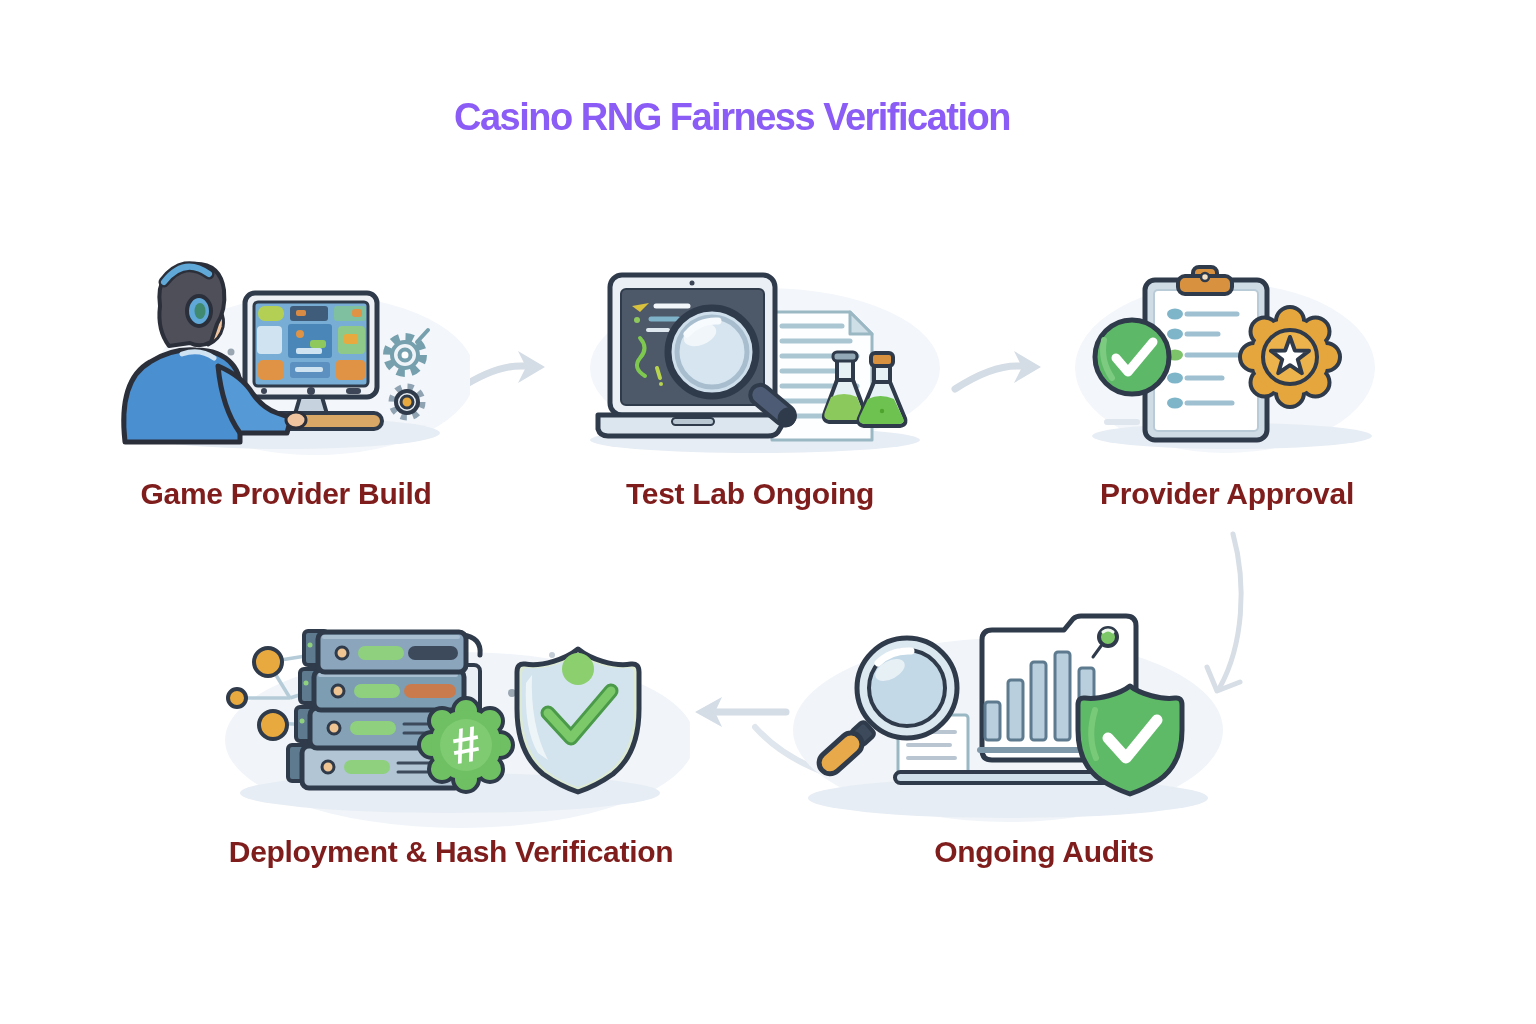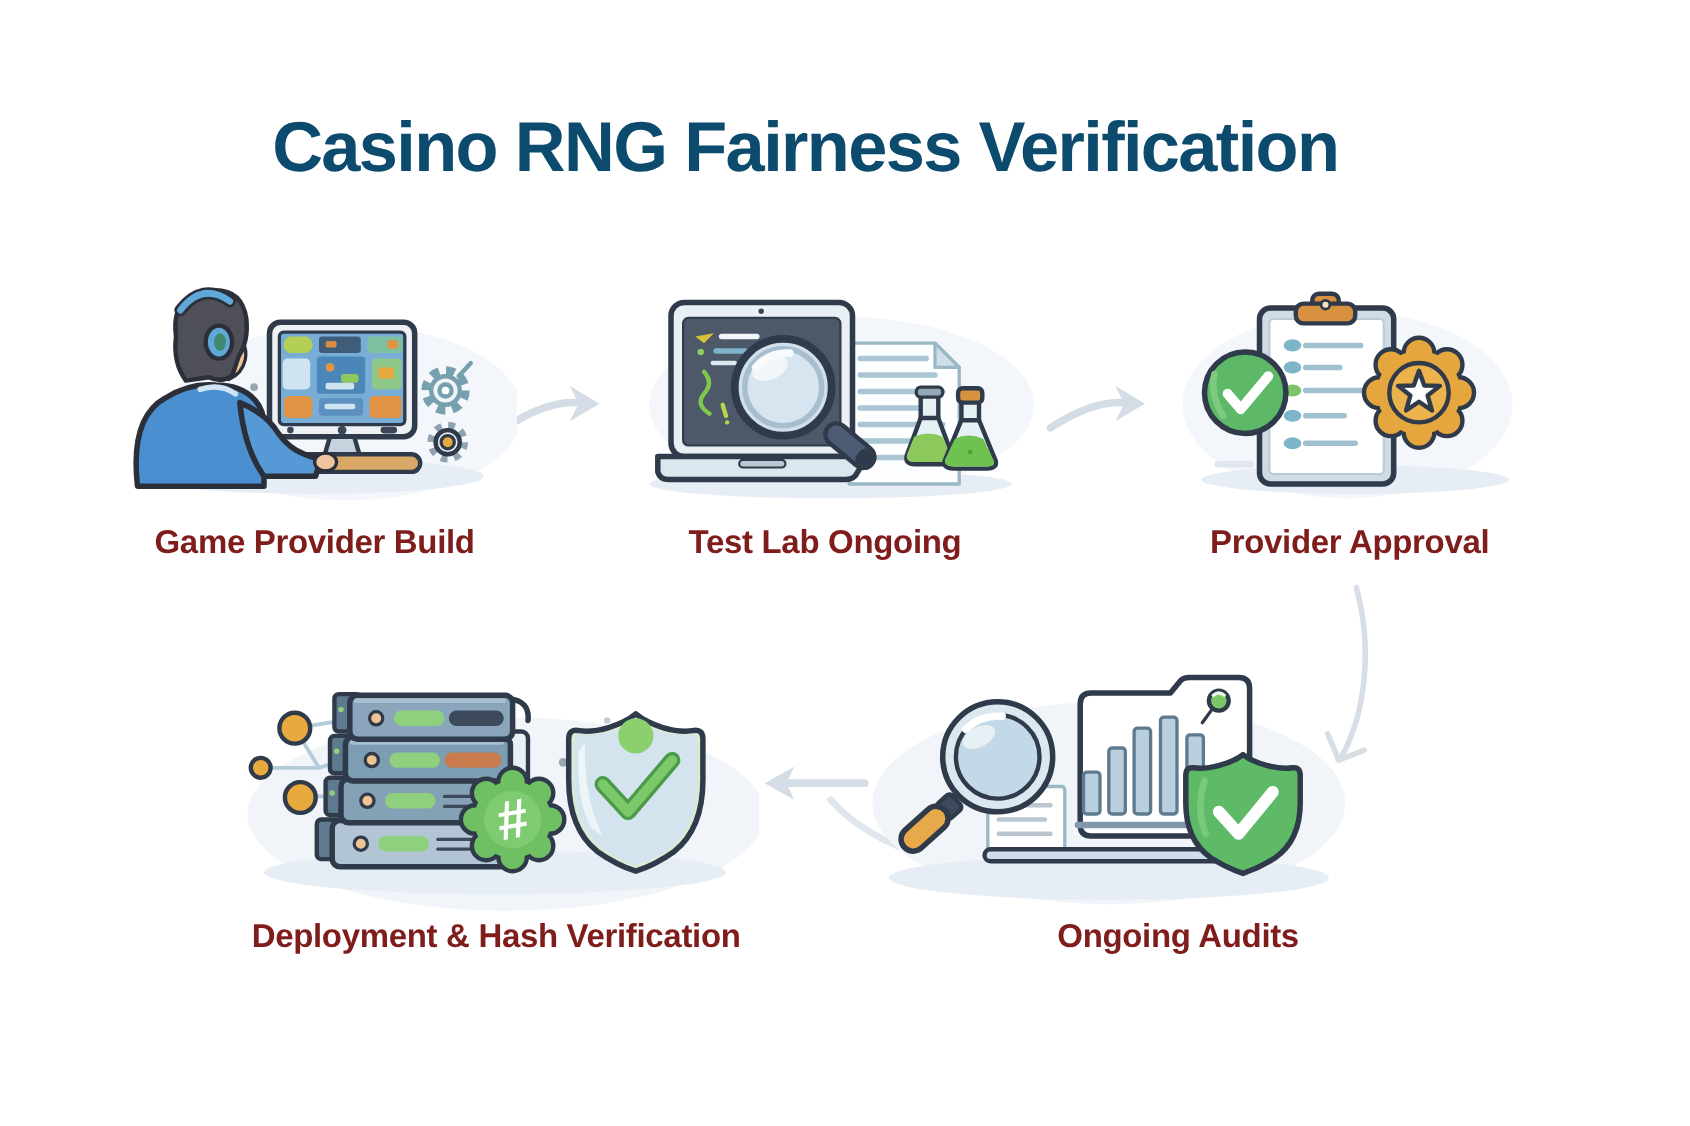--- a/index.html
+++ b/index.html
@@ -4,22 +4,22 @@
 <style>
   html,body{margin:0;padding:0;}
   body{
     width:1536px;height:1024px;position:relative;overflow:hidden;
     background:#ffffff;
     font-family:"Liberation Sans","DejaVu Sans",sans-serif;
   }
   .title{
     position:absolute;top:96px;left:0;width:1464px;
     text-align:center;
-    font-size:64px;font-weight:800;letter-spacing:-1.5px;
-    color:#0c4a6e;
+    font-size:38px;font-weight:800;letter-spacing:-1.5px;
+    color:#8b5cf6;
   }
   .step-label{
     position:absolute;
     transform:translateX(-50%);
     font-size:30px;font-weight:700;color:#7f1d1d;letter-spacing:-0.3px;
     white-space:nowrap;
   }
   svg{position:absolute;display:block;}
   .art{pointer-events:none;}
 </style>
@@ -353,13 +353,13 @@
     <g transform="translate(81,126) rotate(138)">
       <rect x="2" y="-9" width="18" height="18" rx="4" fill="#3c4a5c" stroke="#2f3a4a" stroke-width="4"></rect>
       <rect x="16" y="-11" width="50" height="22" rx="11" fill="#e8a94a" stroke="#2f3a4a" stroke-width="5"></rect>
     </g>
     <circle cx="117" cy="88" r="50" fill="#dce8f0" stroke="#2f3a4a" stroke-width="5"></circle>
     <circle cx="117" cy="88" r="38" fill="#c3d9e7" stroke="#2f3a4a" stroke-width="4"></circle>
     <ellipse cx="100" cy="70" rx="16" ry="9" fill="#ffffff" opacity="0.6" transform="rotate(-28 100 70)"></ellipse>
     <path d="M 88 63 Q 101 50 121 51" fill="none" stroke="#ffffff" stroke-width="7" stroke-linecap="round"></path>
   </g>
 </svg>
-<div class="step-label" style="left:1071px;top:835px">Ongoing Audits</div>
+<div class="step-label" style="left:1044px;top:835px">Ongoing Audits</div>
 
 </body></html>

